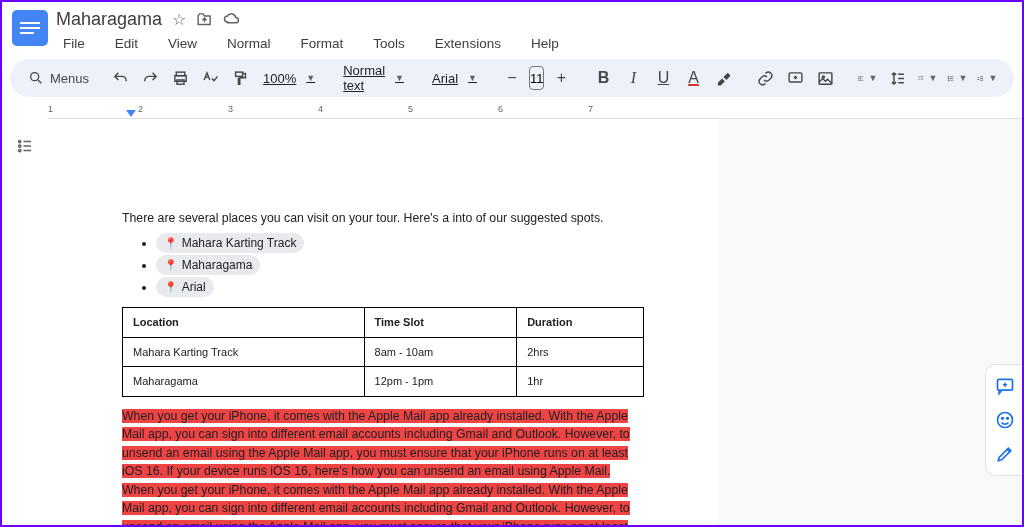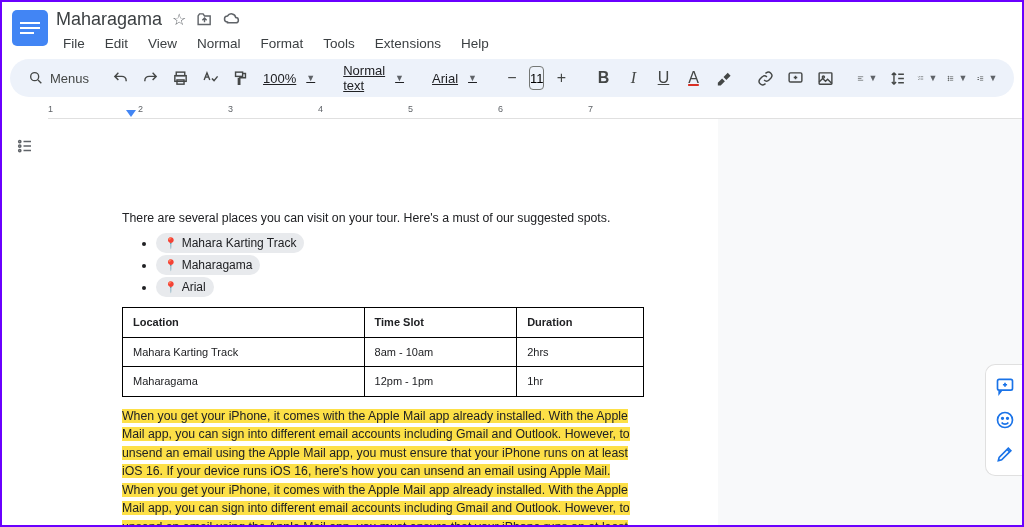--- a/index.html
+++ b/index.html
@@ -5,21 +5,21 @@
 * { margin:0; padding:0; box-sizing:border-box; font-family:Arial,sans-serif; }
 body { width:1024px; height:527px; background:#fff; border:2px solid #6a00ff; overflow:hidden; position:relative; }
 .header { display:flex; align-items:flex-start; padding:6px 10px 0 10px; }
 .logo { width:36px; height:36px; background:#4285f4; border-radius:5px; display:flex; align-items:center; justify-content:center; margin-right:8px; margin-top:2px; }
 .logo-lines { width:20px; height:20px; display:flex; flex-direction:column; justify-content:center; gap:3px; }
 .logo-lines div { height:2px; background:#fff; }
 .title-area { flex:1; }
 .title-row { display:flex; align-items:center; gap:10px; height:22px; }
 .title { font-size:18px; color:#3c4043; }
 .title-icon { color:#5f6368; font-size:16px; display:flex; align-items:center; }
-.menu-row { display:flex; gap:6px; margin-top:2px; }
+.menu-row { display:flex; gap:16px; margin-top:2px; }
 .menu-item { font-size:13.5px; color:#3c4043; padding:4px 7px; border-radius:4px; cursor:pointer; }
 .toolbar { margin:4px 8px 0 8px; background:#edf2fa; border-radius:22px; padding:4px 8px; display:flex; align-items:center; gap:4px; height:38px; }
 .tb-btn { min-width:26px; height:28px; display:flex; align-items:center; justify-content:center; color:#444746; border-radius:4px; cursor:pointer; padding:0 3px; }
 .tb-sep { width:1px; height:22px; background:#c7c7c7; margin:0 4px; }
 .tb-text { font-size:13px; color:#202124; padding:0 6px; display:flex; align-items:center; gap:6px;text-decoration:underline; }
 .tb-drop { color:#5f6368; font-size:9px; margin-left:4px; }
 .fontsize-box { border:1px solid #747775; border-radius:4px; width:34px; height:24px; display:flex; align-items:center; justify-content:center; font-size:13px; }
 .search-pill { display:flex; align-items:center; gap:6px; padding:0 10px; height:28px; border-radius:4px; cursor:pointer; font-size:13px; color:#444746; }
 .ruler-area { display:flex; margin-top:6px; }
 .left-panel { width:46px; padding-top:30px; display:flex; flex-direction:column; align-items:center; }
@@ -31,21 +31,21 @@
 .doc-scroll { height:438px; overflow:auto; background:#f8f9fa; }
 .page { width:670px; min-height:600px; background:#fff; margin-left:0; padding:90px 74px 40px 74px; font-size:12.3px; color:#202124; line-height:1.5; }
 .page p { margin:0; }
 .bullets { list-style:disc; margin:6px 0 10px 34px; }
 .bullets li { margin:2px 0; }
 .chip { background:#e8eaed; border-radius:12px; padding:1px 8px; display:inline-flex; align-items:center; gap:4px; font-size:12px; }
 .pin { font-size:11px; }
 table.doc-table { border-collapse:collapse; width:100%; margin:4px 0 10px 0; }
 table.doc-table td,table.doc-table th { border:1.2px solid #000; padding:6px 10px; text-align:left; font-size:11px; font-weight:normal; }
 table.doc-table th { font-weight:bold; }
-.sel { background:#fde047; }
+.sel { background:#ef4444; }
 .side-buttons { position:absolute; right:-2px; top:362px; display:flex; flex-direction:column; gap:4px; background:#fff; border:1px solid #e0e0e0; border-right:none; border-radius:10px 0 0 10px; padding:6px 4px; }
 .side-btn { width:30px; height:30px; display:flex; align-items:center; justify-content:center; color:#1a73e8; cursor:pointer; font-size:17px; }
 .underline-a { text-decoration:underline; text-decoration-color:#d93025; text-decoration-thickness:2px; }
 svg { display:block; }
 </style>
 </head>
 <body>
 
 <div class="header">
   <div class="logo">
@@ -231,21 +231,21 @@
       <span class="ruler-tick" style="left:90px">2</span>
       <span class="ruler-tick" style="left:180px">3</span>
       <span class="ruler-tick" style="left:270px">4</span>
       <span class="ruler-tick" style="left:360px">5</span>
       <span class="ruler-tick" style="left:450px">6</span>
       <span class="ruler-tick" style="left:540px">7</span>
       <span class="ruler-tick" style="left:630px"></span>
     </div>
     <div class="doc-scroll">
       <div class="page">
-        <p>There are several places you can visit on your tour. Here's a must of our suggested spots.</p>
+        <p>There are several places you can visit on your tour. Here's a into of our suggested spots.</p>
         <ul class="bullets">
           <li><span class="chip">
                 <span class="pin">📍</span>
                 <span>Mahara Karting Track</span>
               </span></li>
           <li><span class="chip">
                 <span class="pin">📍</span>
                 <span>Maharagama</span>
               </span></li>
           <li><span class="chip">

